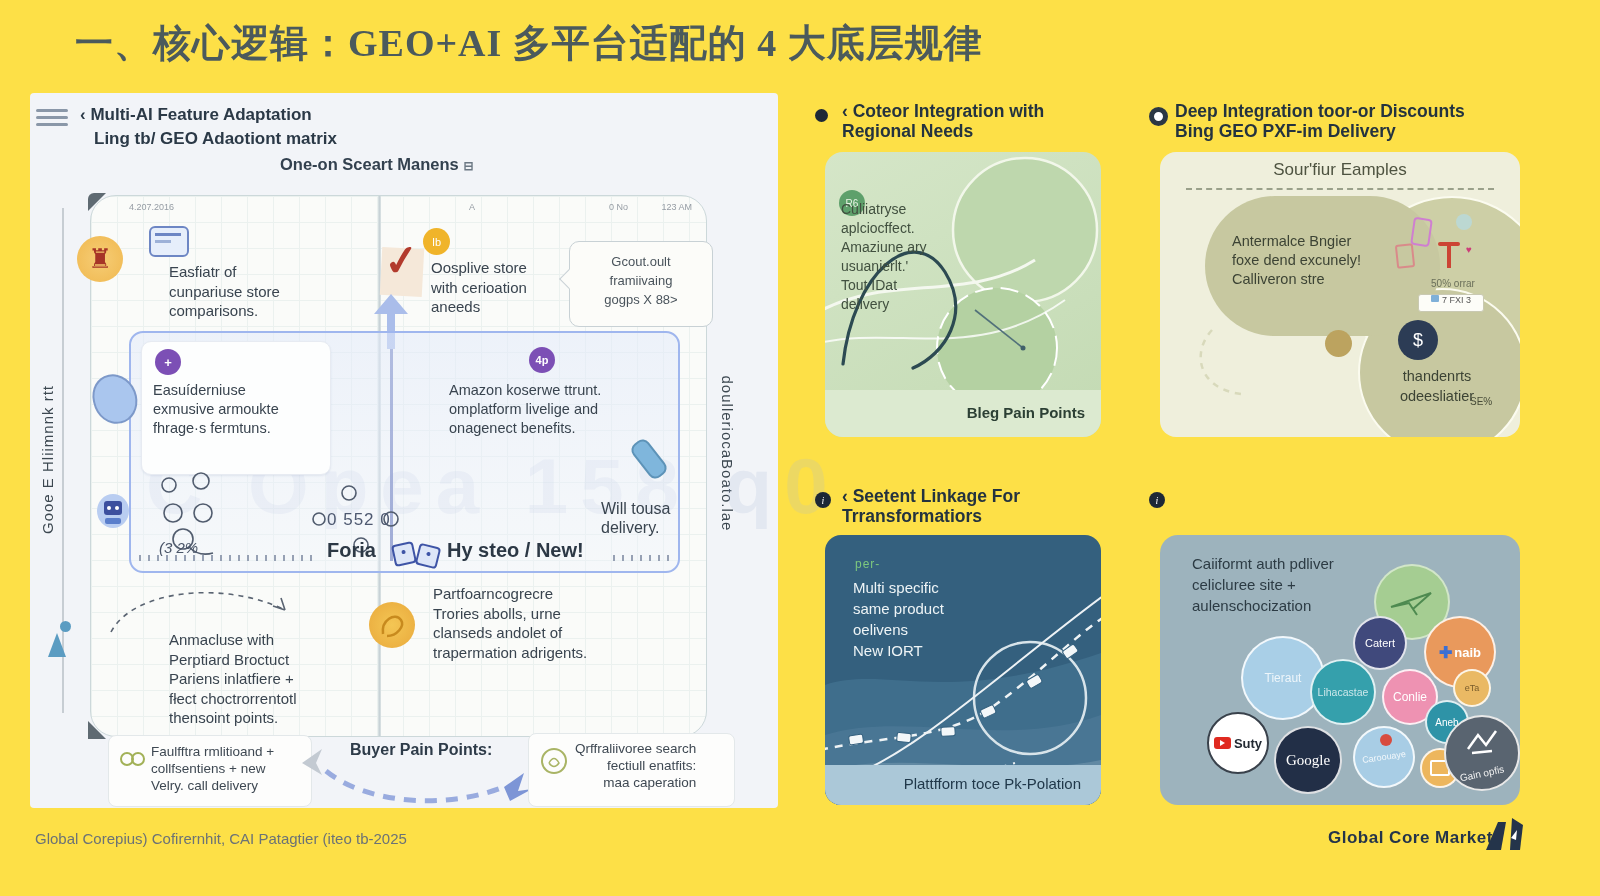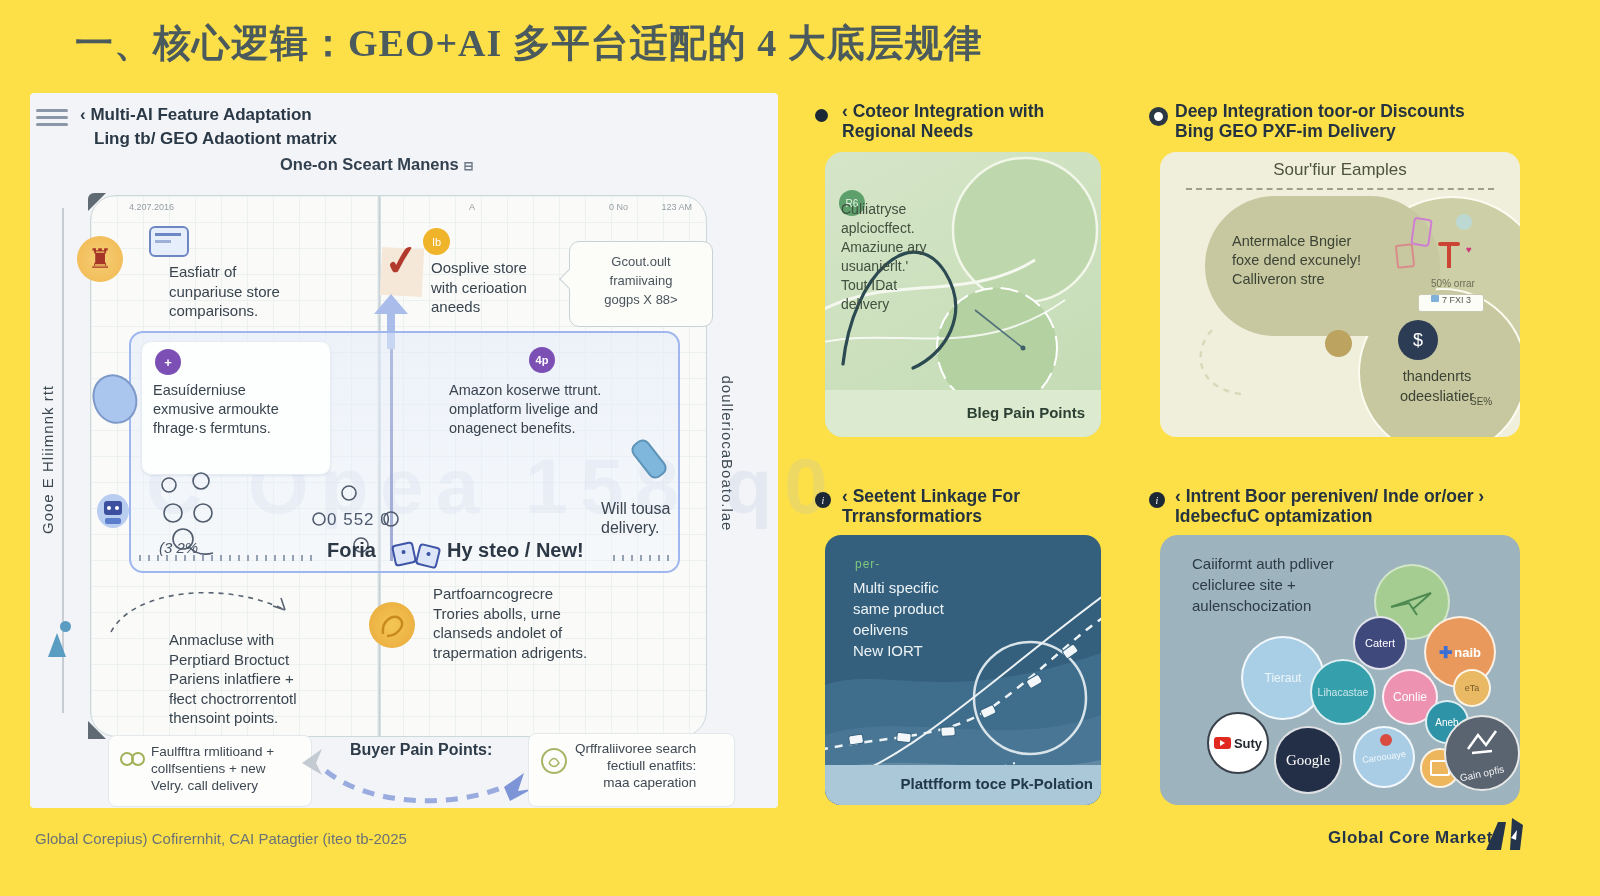--- a/index.html
+++ b/index.html
@@ -331,27 +331,25 @@
           <circle cx="58" cy="248" r="6"></circle>
         <path d="M64,248 C110,248 150,240 190,228" stroke-dasharray="7 7"></path>
       </g>
     </svg>
     <div class="abs" style="left:30px;top:22px;font-size:12px;letter-spacing:1px;color:#7dc87e;">per-</div>
     <div class="abs ml" style="left:28px;top:42px;font-size:15px;line-height:21px;color:#eef4f6;">Multi specific
 same product
 oelivens
 New IORT</div>
     <div class="abs p3-footer">
-      <div class="abs" style="right:8px;top:10px;font-size:15px;font-weight:700;color:#20384a;">Plattfform toce Pk-Polation</div>
+      <div class="abs" style="right:20px;top:10px;font-size:15px;font-weight:400;color:#20384a;">Plattfform toce Pk-Polation</div>
     </div>
   </div>
 
   <div class="abs ibullet circ" style="left:1149px;top:492px;">i</div>
-  <div class="abs ph-title ml" style="left:1175px;top:486px;">‹ Intrent Boor pereniven/ Inde or/oer ›
-IdebecfuC optamization</div>
   <div class="abs p4-card">
     <div class="abs ml" style="left:32px;top:18px;font-size:15px;line-height:21px;color:#2c3b44;">Caiiformt auth pdliver
 celicluree site +
 aulenschocization</div>
 
     <div class="abs bub circ" style="left:214px;top:29px;width:76px;height:76px;background:#a5cd92;border-color:rgba(255,255,255,.5);">
       <svg width="50" height="34">
           <path d="M4,22 L44,8 L26,24 L22,18 Z M26,24 L30,30" fill="none" stroke="#4e8a50" stroke-width="2"></path>
         </svg>
     </div>

